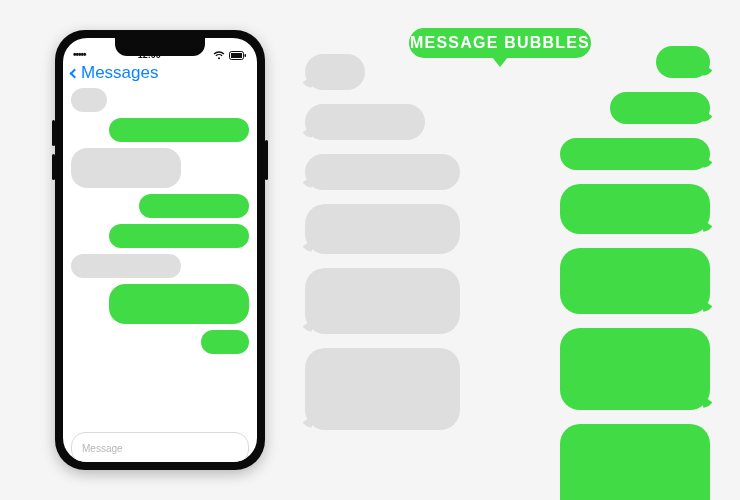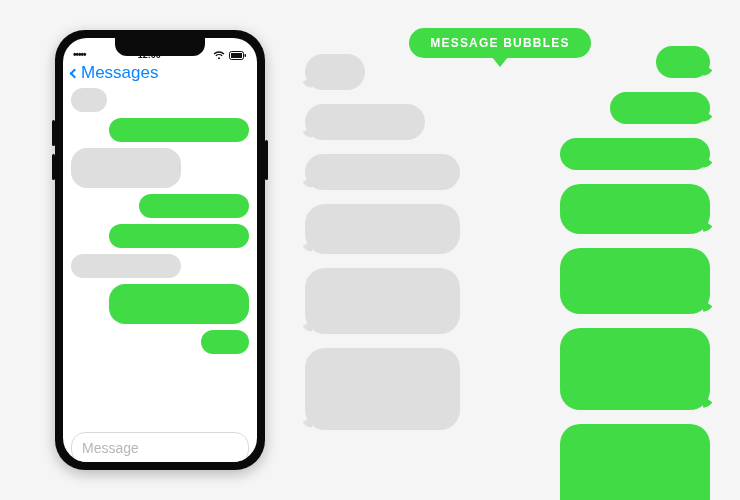--- a/index.html
+++ b/index.html
@@ -35,24 +35,24 @@
   
   .pb { height: 24px; }
   .pb.two { height: 40px; }
   .pb.sm  { width: 36px; border-radius: 14px; }
   .pb.smx { width: 48px; }
   .pb.md  { width: 110px; }
   .pb.lg  { width: 140px; }
 
   
   .inputbar { height: 34px; padding: 4px 8px 6px; }
-  .inputfield { height: 32px; border-radius: 14px; background: #fff; border: 1px solid #d9d9d9; display: flex; align-items: center; padding: 0 10px; color: #b7b7b7; font-size: 14px; }
+  .inputfield { height: 32px; border-radius: 14px; background: #fff; border: 1px solid #d9d9d9; display: flex; align-items: center; padding: 0 10px; color: #b7b7b7; font-size: 10px; }
 
   
-  .title-pill { position: absolute; left: 409px; top: 28px; width: 182px; height: 30px; background: #41db46; border-radius: 16px; color: #fff; font-weight: 700; font-size: 12px; letter-spacing: 1.2px; display: flex; align-items: center; justify-content: center; }
+  .title-pill { position: absolute; left: 409px; top: 28px; width: 182px; height: 30px; background: #41db46; border-radius: 16px; color: #fff; font-weight: 700; font-size: 16px; letter-spacing: 1.2px; display: flex; align-items: center; justify-content: center; }
   .title-pill::after { content: ""; position: absolute; bottom: -9px; left: 50%; transform: translateX(-50%); width: 0; height: 0; border-left: 8px solid transparent; border-right: 8px solid transparent; border-top: 10px solid #41db46; }
 
   .col { position: absolute; display: flex; flex-direction: column; gap: 14px; }
   .col.greycol  { left: 305px; top: 54px; align-items: flex-start; }
   .col.greencol { left: 560px; top: 46px; align-items: flex-end; width: 150px; }
 
   .gb { background: #dedede; border-radius: 20px; position: relative; }
   .gb::before { content: ""; position: absolute; left: -6px; bottom: 3px; width: 14px; height: 14px; background: #dedede; border-bottom-left-radius: 14px; clip-path: polygon(0 100%, 100% 100%, 100% 0); transform: rotate(10deg); }
   .gb.one   { width: 60px;  height: 36px; }
   .gb.two   { width: 120px; height: 36px; }

